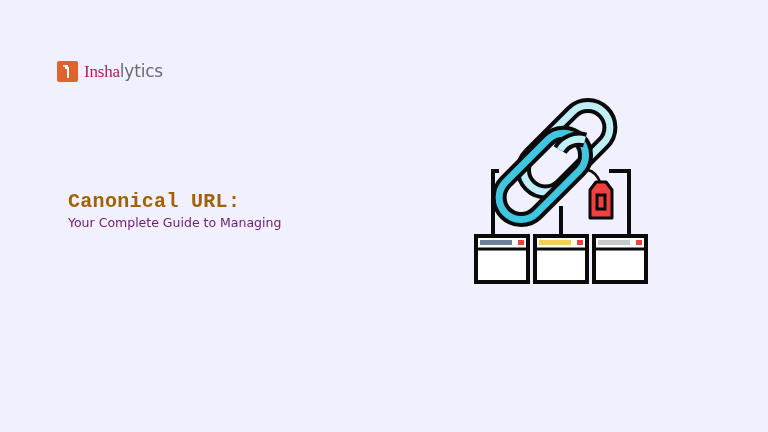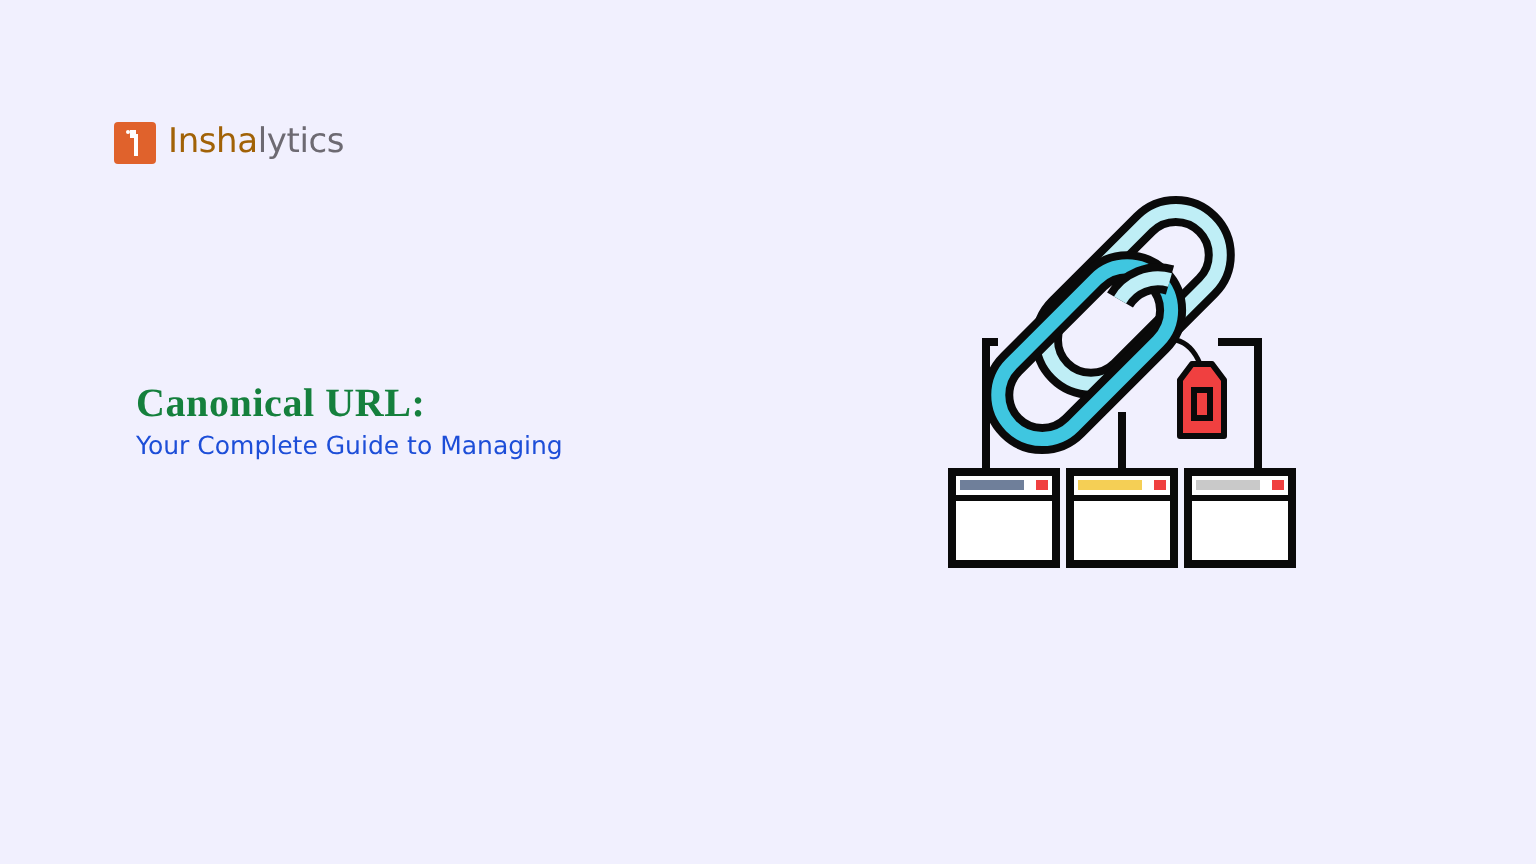--- a/index.html
+++ b/index.html
@@ -16,33 +16,33 @@
   }
   .logo-mark {
     width: 21px; height: 21px; background: #e0622c;
     border-radius: 2px; position: relative;
   }
   .logo-mark svg { position: absolute; left: 0; top: 0; }
   .logo-text {
     font-family: "DejaVu Sans", sans-serif;
     font-size: 17px; letter-spacing: -0.2px; line-height: 21px;
   }
-  .logo-text .a { color: #a16207; }
+  .logo-text .a { color: #be185d; font-family: Liberation Serif, serif; }
   .logo-text .b { color: #6d6a72; margin-top: 37px; }
 
   .headline {
     position: absolute; left: 68px; top: 190px;
-    color: #15803d;
-    font-family: Liberation Serif, serif;
+    color: #a16207;
+    font-family: Liberation Mono, monospace;
     font-weight: bold; font-size: 20px; letter-spacing: 0.3px;
     line-height: 24px;
   }
   .subhead {
     position: absolute; left: 68px; top: 214px;
-    color: #1d4ed8;
+    color: #701a75;
     font-family: "DejaVu Sans", sans-serif;
     font-size: 12.5px; line-height: 17px;
     width: 260px;
   }
   .subhead div { white-space: nowrap; }
 
   .illustration { position: absolute; left: 0; top: 0; width: 768px; height: 432px; pointer-events: none; }
 </style>
 </head>
 <body>

